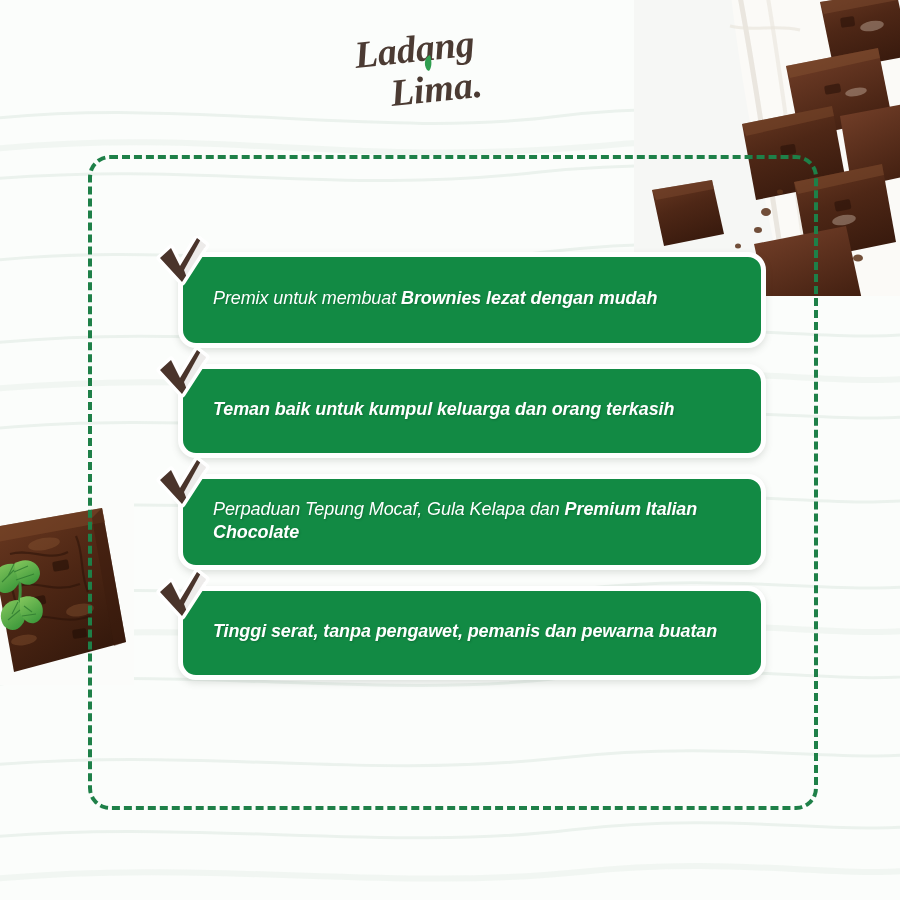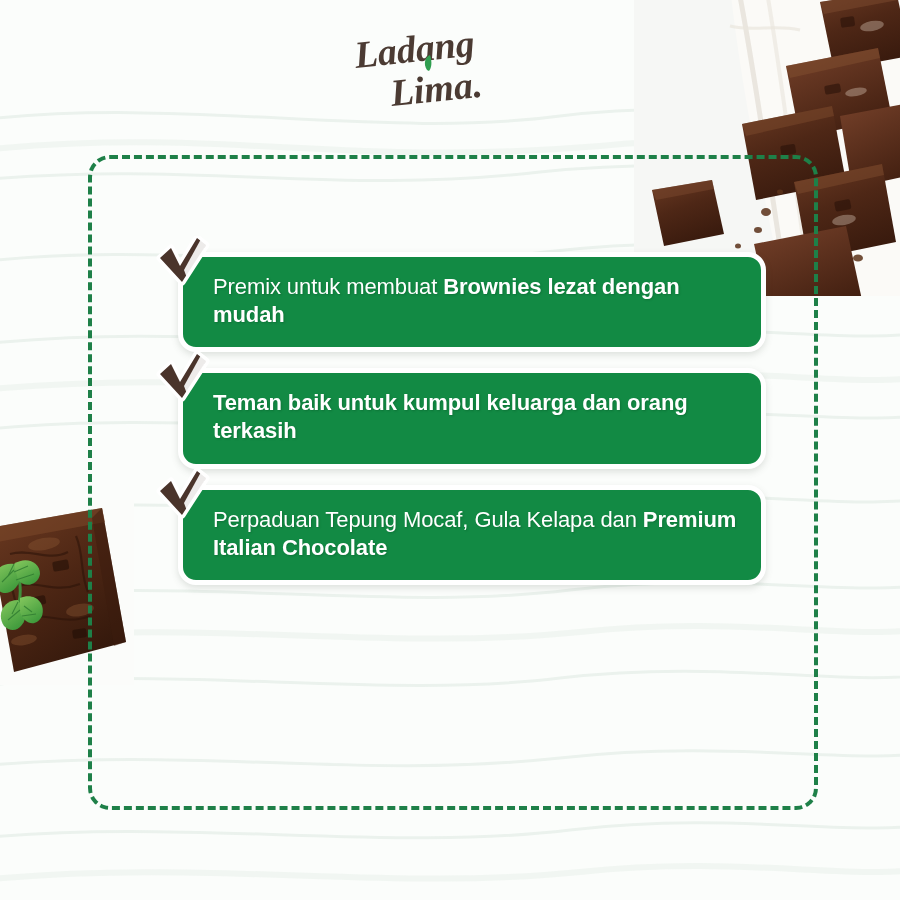--- a/index.html
+++ b/index.html
@@ -86,24 +86,25 @@
     border-radius:18px;
     box-shadow:0 3px 7px rgba(80,90,80,0.17);
     padding:16px 22px 18px 30px;
     box-sizing:border-box;
     min-height:92px;
     display:flex;
     align-items:center;
   }
   .feature-text{
     color:#ffffff;
-    font-size:22px;
+    font-size:18px;
     line-height:1.28;
     letter-spacing:-0.1px;
     text-shadow:1px 1px 2px rgba(0,60,25,0.28);
+    font-style:italic;
   }
   .feature-text.bold{font-weight:700;}
   .feature-text b{font-weight:700;}
 
   
   #feature-row-0 .feature-box{width:588px;min-height:96px;}
   #feature-row-1 .feature-box{width:588px;min-height:96px;}
   #feature-row-2 .feature-box{width:588px;min-height:94px;}
   #feature-row-3 .feature-box{width:588px;min-height:94px;}
 </style>
@@ -304,16 +305,26 @@
         <path d="M4,22 L15,12 L24,30 L41,2 L50,9 L26,46 Z" fill="#4a342b"></path>
         <path d="M28,34 L45,3 L51,8 L31,42 Z" fill="#ffffff" opacity="0.9"></path>
       </svg>
       <div class="feature-box">
         <div class="feature-text">
           <span class="regular">Perpaduan Tepung Mocaf, Gula Kelapa dan </span><b>Premium Italian Chocolate</b>
         </div>
       </div>
     </div>
 
+    <div class="feature-row" id="feature-row-3">
+      <svg class="check-icon" viewBox="0 0 54 50">
+        <path d="M4,22 L15,12 L24,30 L41,2 L50,9 L26,46 Z" fill="#ffffff" stroke="#ffffff" stroke-width="7" stroke-linejoin="round"></path>
+        <path d="M4,22 L15,12 L24,30 L41,2 L50,9 L26,46 Z" fill="#4a342b"></path>
+        <path d="M28,34 L45,3 L51,8 L31,42 Z" fill="#ffffff" opacity="0.9"></path>
+      </svg>
+      <div class="feature-box">
+        <div class="feature-text bold">Tinggi serat, tanpa pengawet, pemanis dan pewarna buatan</div>
+      </div>
+    </div>
 
   </div>
 
 </div>
 
 </body></html>

